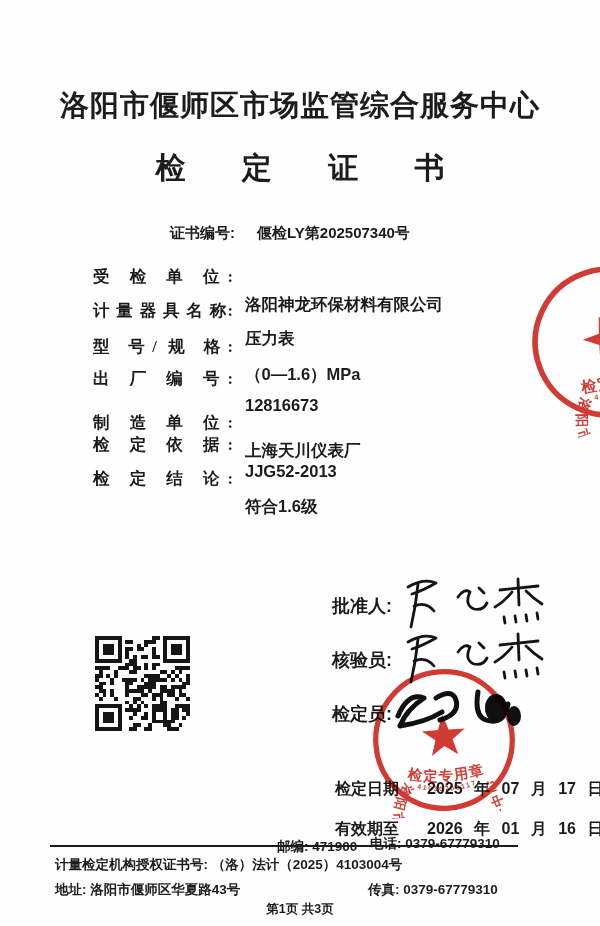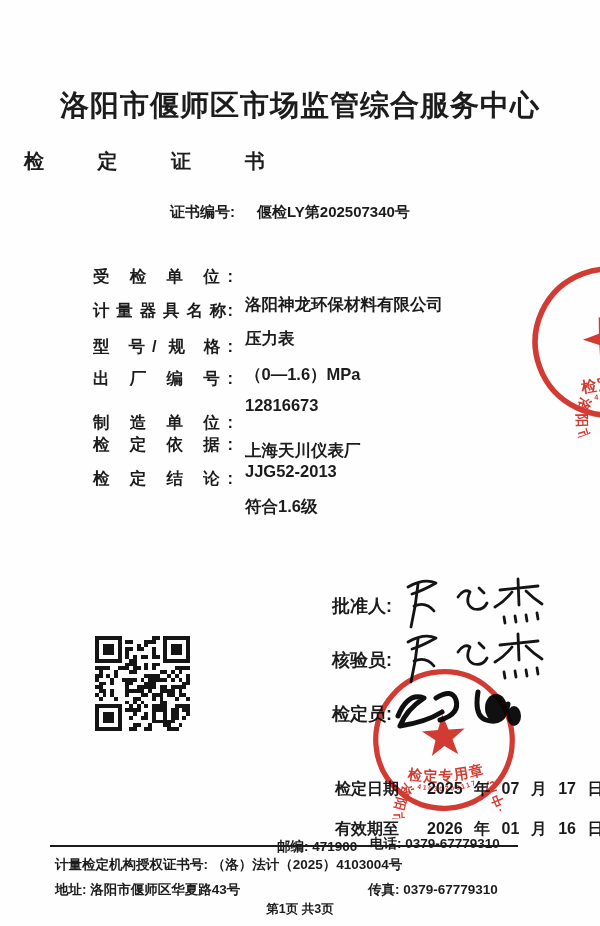--- a/index.html
+++ b/index.html
@@ -5,27 +5,27 @@
   html,body{margin:0;padding:0;}
   body{
     width:600px;height:926px;position:relative;overflow:hidden;
     background:#fefefe;color:#1c1c1c;
     font-family:"Liberation Sans",sans-serif;font-weight:700;
   }
   .abs{position:absolute;}
   
   .org-title{top:86px;left:0;width:600px;text-align:center;
     font-size:29px;letter-spacing:1px;}
-  .doc-title{top:148px;left:0;width:600px;
-    font-size:20px;letter-spacing:24px;text-indent:24px;}
-  .certno-row{top:203px;left:170px;font-size:15px;}
+  .doc-title{top:148px;left:0;width:600px;text-align:center;
+    font-size:30px;letter-spacing:24px;text-indent:24px;}
+  .certno-row{top:224px;left:170px;font-size:15px;}
   .certno-row .lbl{margin-right:22px;}
   
   .field-row{left:93px;font-size:16.5px;white-space:nowrap;}
-  .f-label{display:inline-block;width:140px;text-align:justify;text-align-last:justify;vertical-align:top;}
+  .f-label{display:inline-block;width:140px;text-align:justify;text-align-last:justify;vertical-align:top;font-family:Liberation Serif, serif;}
   .f-value{display:inline-block;margin-left:12px;margin-top:28px;}
   
   .sig-row{left:332px;font-size:18px;z-index:3;}
   .scrawl{z-index:4;}
   
   .date-row{left:335px;font-size:16px;white-space:nowrap;z-index:3;}
   .date-row .dv{margin-left:28px;word-spacing:7px;}
   
   .seal{z-index:6;mix-blend-mode:multiply;opacity:.92;}
   .seal-top{top:262px;left:528px;transform:rotate(-20deg);}

